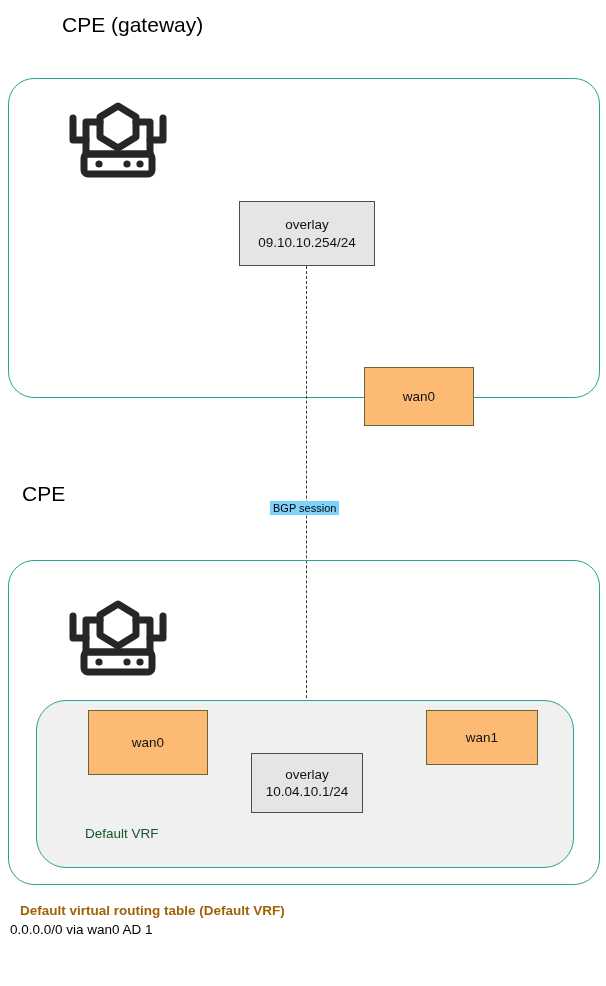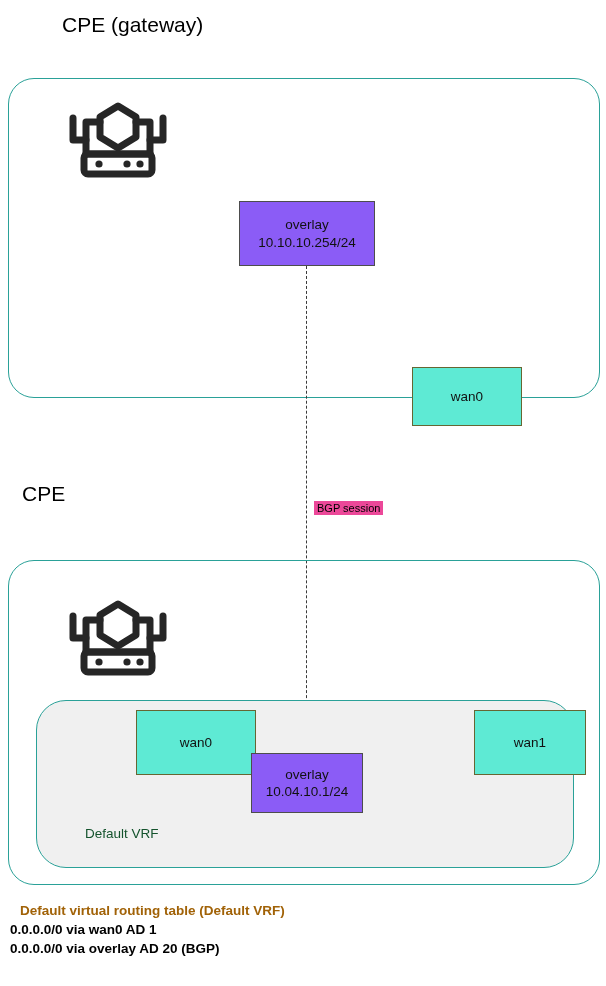--- a/index.html
+++ b/index.html
@@ -79,54 +79,52 @@
     display: flex;
     flex-direction: column;
     align-items: center;
     justify-content: center;
     text-align: center;
     font-size: 13.5px;
     line-height: 1.28;
     color: #111111;
   }
   .iface-box.wan {
-    background: #5eead4;
+    background: #fdba74;
     border: 1.6px solid #666633;
-    margin-left: 48px;
   }
   .iface-box.overlay {
-    background: #8b5cf6;
+    background: #e5e5e5;
     border: 1.6px solid #4d4d4d;
   }
 
   #box-overlay-gateway { left: 239px; top: 201px;  width: 136px; height: 65px; }
   #box-wan0-gateway    { left: 364px; top: 367px;  width: 110px; height: 59px; }
   #box-wan0-cpe        { left: 88px;  top: 710px;  width: 120px; height: 65px; }
   #box-overlay-cpe     { left: 251px; top: 753px;  width: 112px; height: 60px; }
-  #box-wan1-cpe        { left: 426px; top: 710px;  width: 112px; height: 65px; }
+  #box-wan1-cpe        { left: 426px; top: 710px;  width: 112px; height: 55px; }
 
   
   .bgp-link {
     position: absolute;
     left: 306px;
     width: 0;
     border-left: 1.6px dashed #3a3a3a;
   }
   #bgp-link-upper { top: 266px; height: 487px; }
 
   #bgp-session-label {
     position: absolute;
     left: 270px;
     top: 501px;
     font-size: 11px;
     color: #000000;
-    background: #ec4899;
+    background: #7dd3fc;
     padding: 1px 3px;
     white-space: nowrap;
-    margin-left: 44px;
   }
 
   
   #routing-table {
     position: absolute;
     left: 10px;
     top: 903px;
     width: 420px;
   }
   #routing-table-title {
@@ -134,21 +132,20 @@
     font-weight: bold;
     margin: 0 0 2px 10px;
     color: #a16207;
     white-space: nowrap;
   }
   .routing-row {
     font-size: 13.5px;
     color: #000000;
     line-height: 1.42;
     white-space: nowrap;
-    font-weight: bold;
   }
 </style>
 </head>
 <body>
 
 <div id="canvas">
 
   <div class="section-title" id="title-gateway">CPE (gateway)</div>
 
   <div class="device-container" id="container-gateway"></div>
@@ -165,21 +162,21 @@
         <rect x="28" y="54" width="68" height="20" rx="4"></rect>
       </g>
       <circle cx="43" cy="64" r="3.6" fill="#262626"></circle>
       <circle cx="71" cy="64" r="3.6" fill="#262626"></circle>
       <circle cx="84" cy="64" r="3.6" fill="#262626"></circle>
     </svg>
   </div>
 
   <div class="iface-box overlay" id="box-overlay-gateway">
     <span>overlay</span>
-    <span>10.10.10.254/24</span>
+    <span>09.10.10.254/24</span>
   </div>
 
   <div class="iface-box wan" id="box-wan0-gateway">
     <span>wan0</span>
   </div>
 
   <div class="bgp-link" id="bgp-link-upper"></div>
 
   <div id="bgp-session-label">BGP session</div>
 
@@ -217,16 +214,15 @@
 
   <div class="iface-box wan" id="box-wan1-cpe">
     <span>wan1</span>
   </div>
 
   <div id="vrf-label">Default VRF</div>
 
   <div id="routing-table">
     <div id="routing-table-title">Default virtual routing table (Default VRF)</div>
     <div class="routing-row">0.0.0.0/0 via wan0 AD 1</div>
-    <div class="routing-row">0.0.0.0/0 via overlay AD 20 (BGP)</div>
   </div>
 
 </div>
 
 </body></html>

